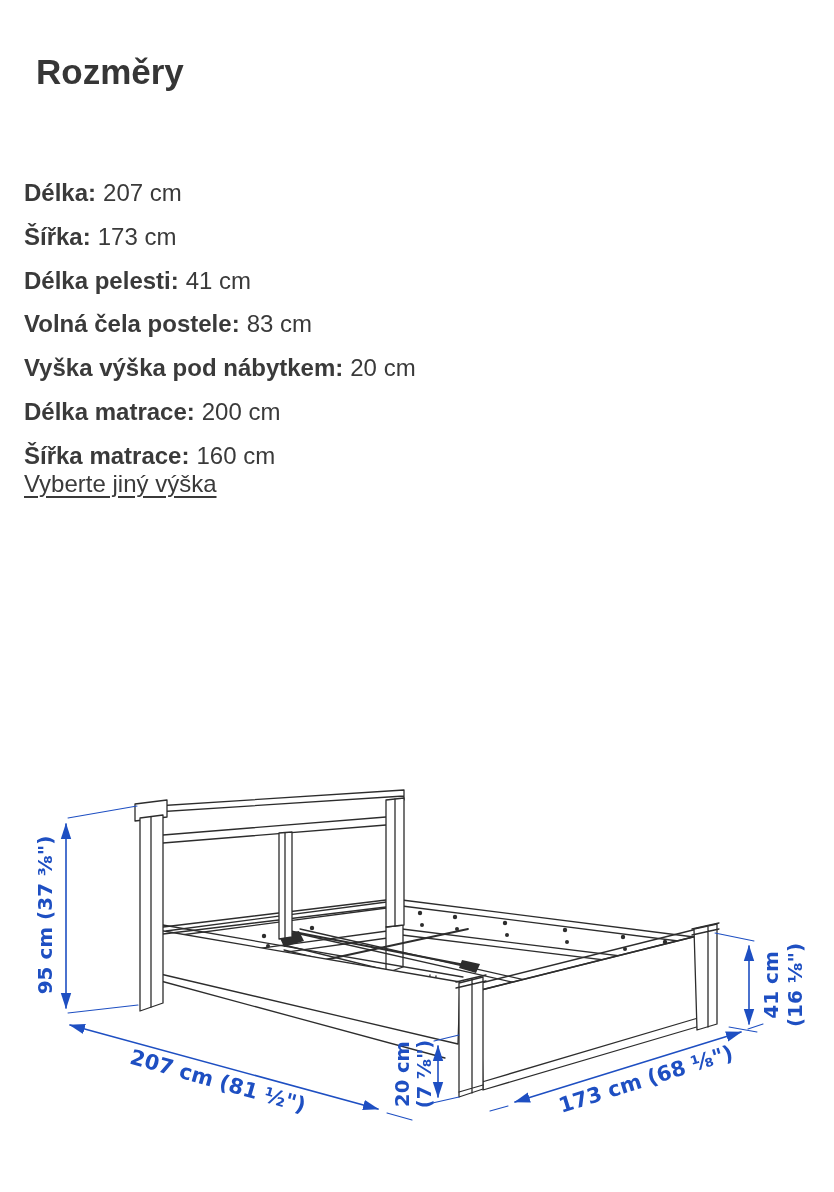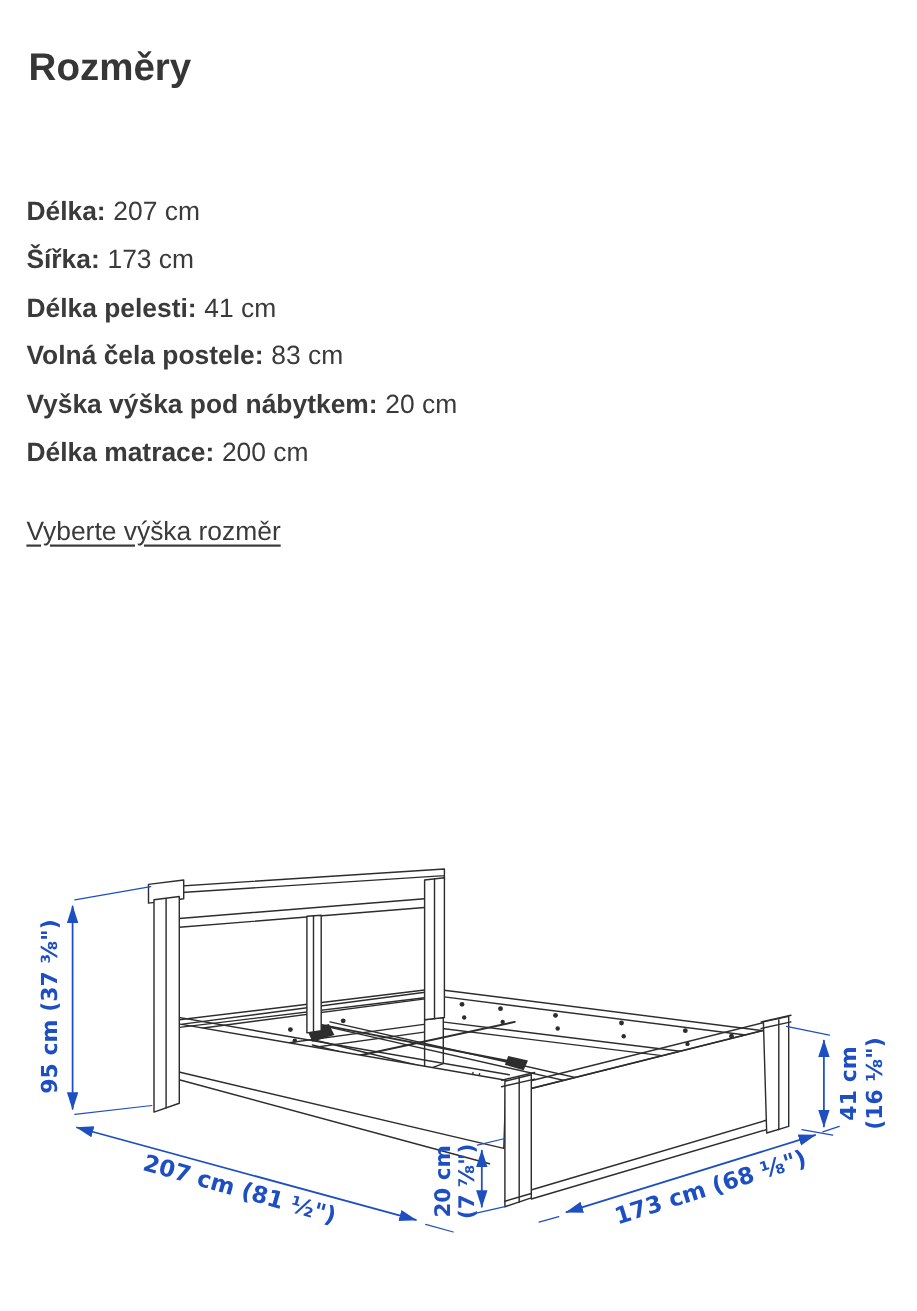--- a/index.html
+++ b/index.html
@@ -1,19 +1,19 @@
 <!DOCTYPE html>
 <html><head>
 <meta charset="utf-8">
 <style>
   html,body{margin:0;padding:0;background:#fff;}
   .canvas{position:relative;width:834px;height:1192px;background:#fff;overflow:hidden;
           font-family:"Liberation Sans",sans-serif;color:#3a3a3a;}
   .page-title{position:absolute;left:24px;top:42px;font-size:35px;line-height:1;
-              font-weight:700;color:#363636;margin:2px;}
+              font-weight:700;color:#363636;margin:12px;}
   .dim-list{position:absolute;left:24px;top:126px;font-size:24px;line-height:43.8px;margin-top:45px;}
   .dim-row{white-space:nowrap;}
   .dim-label{font-weight:700;margin-right:7px;}
   .dim-value{font-weight:400;}
   .other-size-link{position:absolute;left:24px;top:470px;font-size:24px;color:#3a3a3a;
               text-decoration:underline;text-underline-offset:4px;cursor:pointer;}
   .diagram{position:absolute;left:0;top:750px;width:834px;height:442px;}
   svg text{font-family:"DejaVu Sans",sans-serif;font-weight:bold;fill:#1e4fc2;}
 </style>
 </head>
@@ -35,23 +35,26 @@
     </div>
     <div class="dim-row">
       <span class="dim-label">Volná čela postele:</span><span class="dim-value">83 cm</span>
     </div>
     <div class="dim-row">
       <span class="dim-label">Vyška výška pod nábytkem:</span><span class="dim-value">20 cm</span>
     </div>
     <div class="dim-row">
       <span class="dim-label">Délka matrace:</span><span class="dim-value">200 cm</span>
     </div>
+    <div class="dim-row">
+      <span class="dim-label">Šířka matrace:</span><span class="dim-value">160 cm</span>
+    </div>
   </div>
 
-  <a class="other-size-link">Vyberte výška rozměr</a>
+  <a class="other-size-link">Vyberte jiný výška</a>
 
   <svg class="diagram" viewBox="0 750 834 442" width="834" height="442" fill="none" stroke="#2d2d2d" stroke-width="1.3" stroke-linecap="round" stroke-linejoin="round">
 
     <defs>
       <marker id="arrow" markerUnits="userSpaceOnUse" markerWidth="18" markerHeight="14" refX="15" refY="7" orient="auto-start-reverse">
         <path d="M16,7 L0,1.8 L0,12.2 Z" fill="#1e4fc2" stroke="none"></path>
       </marker>
     </defs>
 
     <g>

